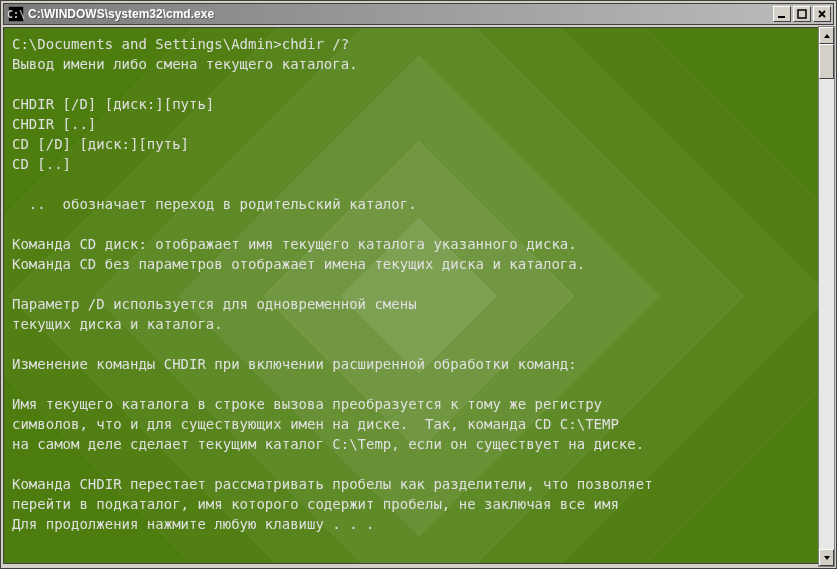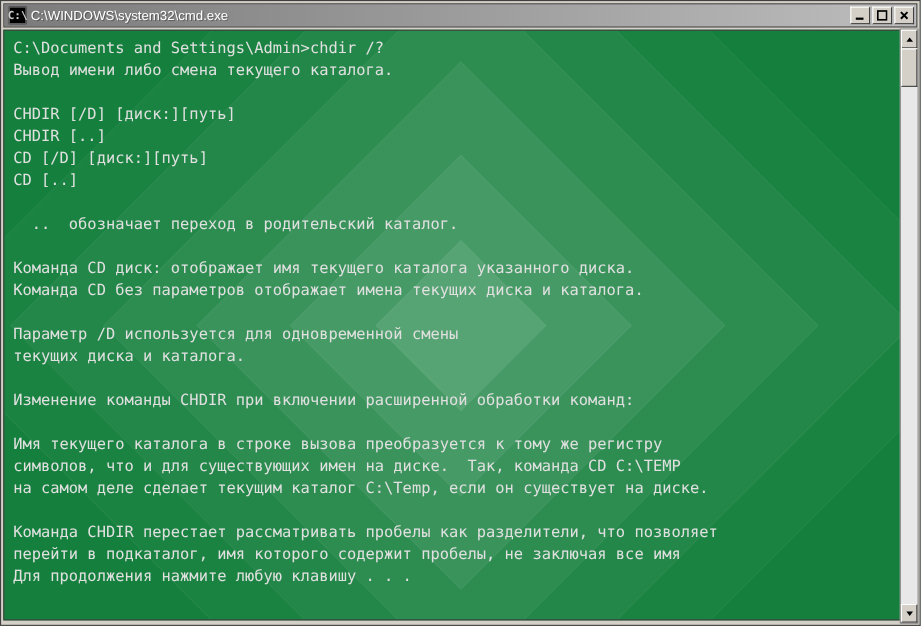--- a/index.html
+++ b/index.html
@@ -33,21 +33,21 @@
     display: inline-flex;
     align-items: center;
     justify-content: center;
     color: #ccc;
     font-size: 10px;
     font-weight: bold;
     border: 1px solid #666;
   }
   .titlebar-text {
     color: #fff;
-    font-weight: normal;
+    font-weight: bold;
     font-size: 12px;
     flex: 1;
     font-family: Tahoma, sans-serif;
     text-shadow: 1px 1px 0 rgba(0,0,0,0.3);
   }
   .window-buttons {
     display: flex;
     margin-right: 2px;
   }
   .win-btn {
@@ -60,21 +60,21 @@
     display: flex;
     align-items: center;
     justify-content: center;
     font-family: Arial, sans-serif;
     font-size: 10px;
     cursor: pointer;
   }
   .win-btn svg { display: block; }
   .client-area {
     position: relative;
-    background: #15803d;
+    background: #4d7c0f;
     width: 100%;
     height: calc(100% - 26px);
     overflow: hidden;
     border: 1px solid #404040;
   }
   .diamond-bg {
     position: absolute;
     top: 50%;
     left: 50%;
     transform: translate(-50%, -50%) rotate(45deg);

